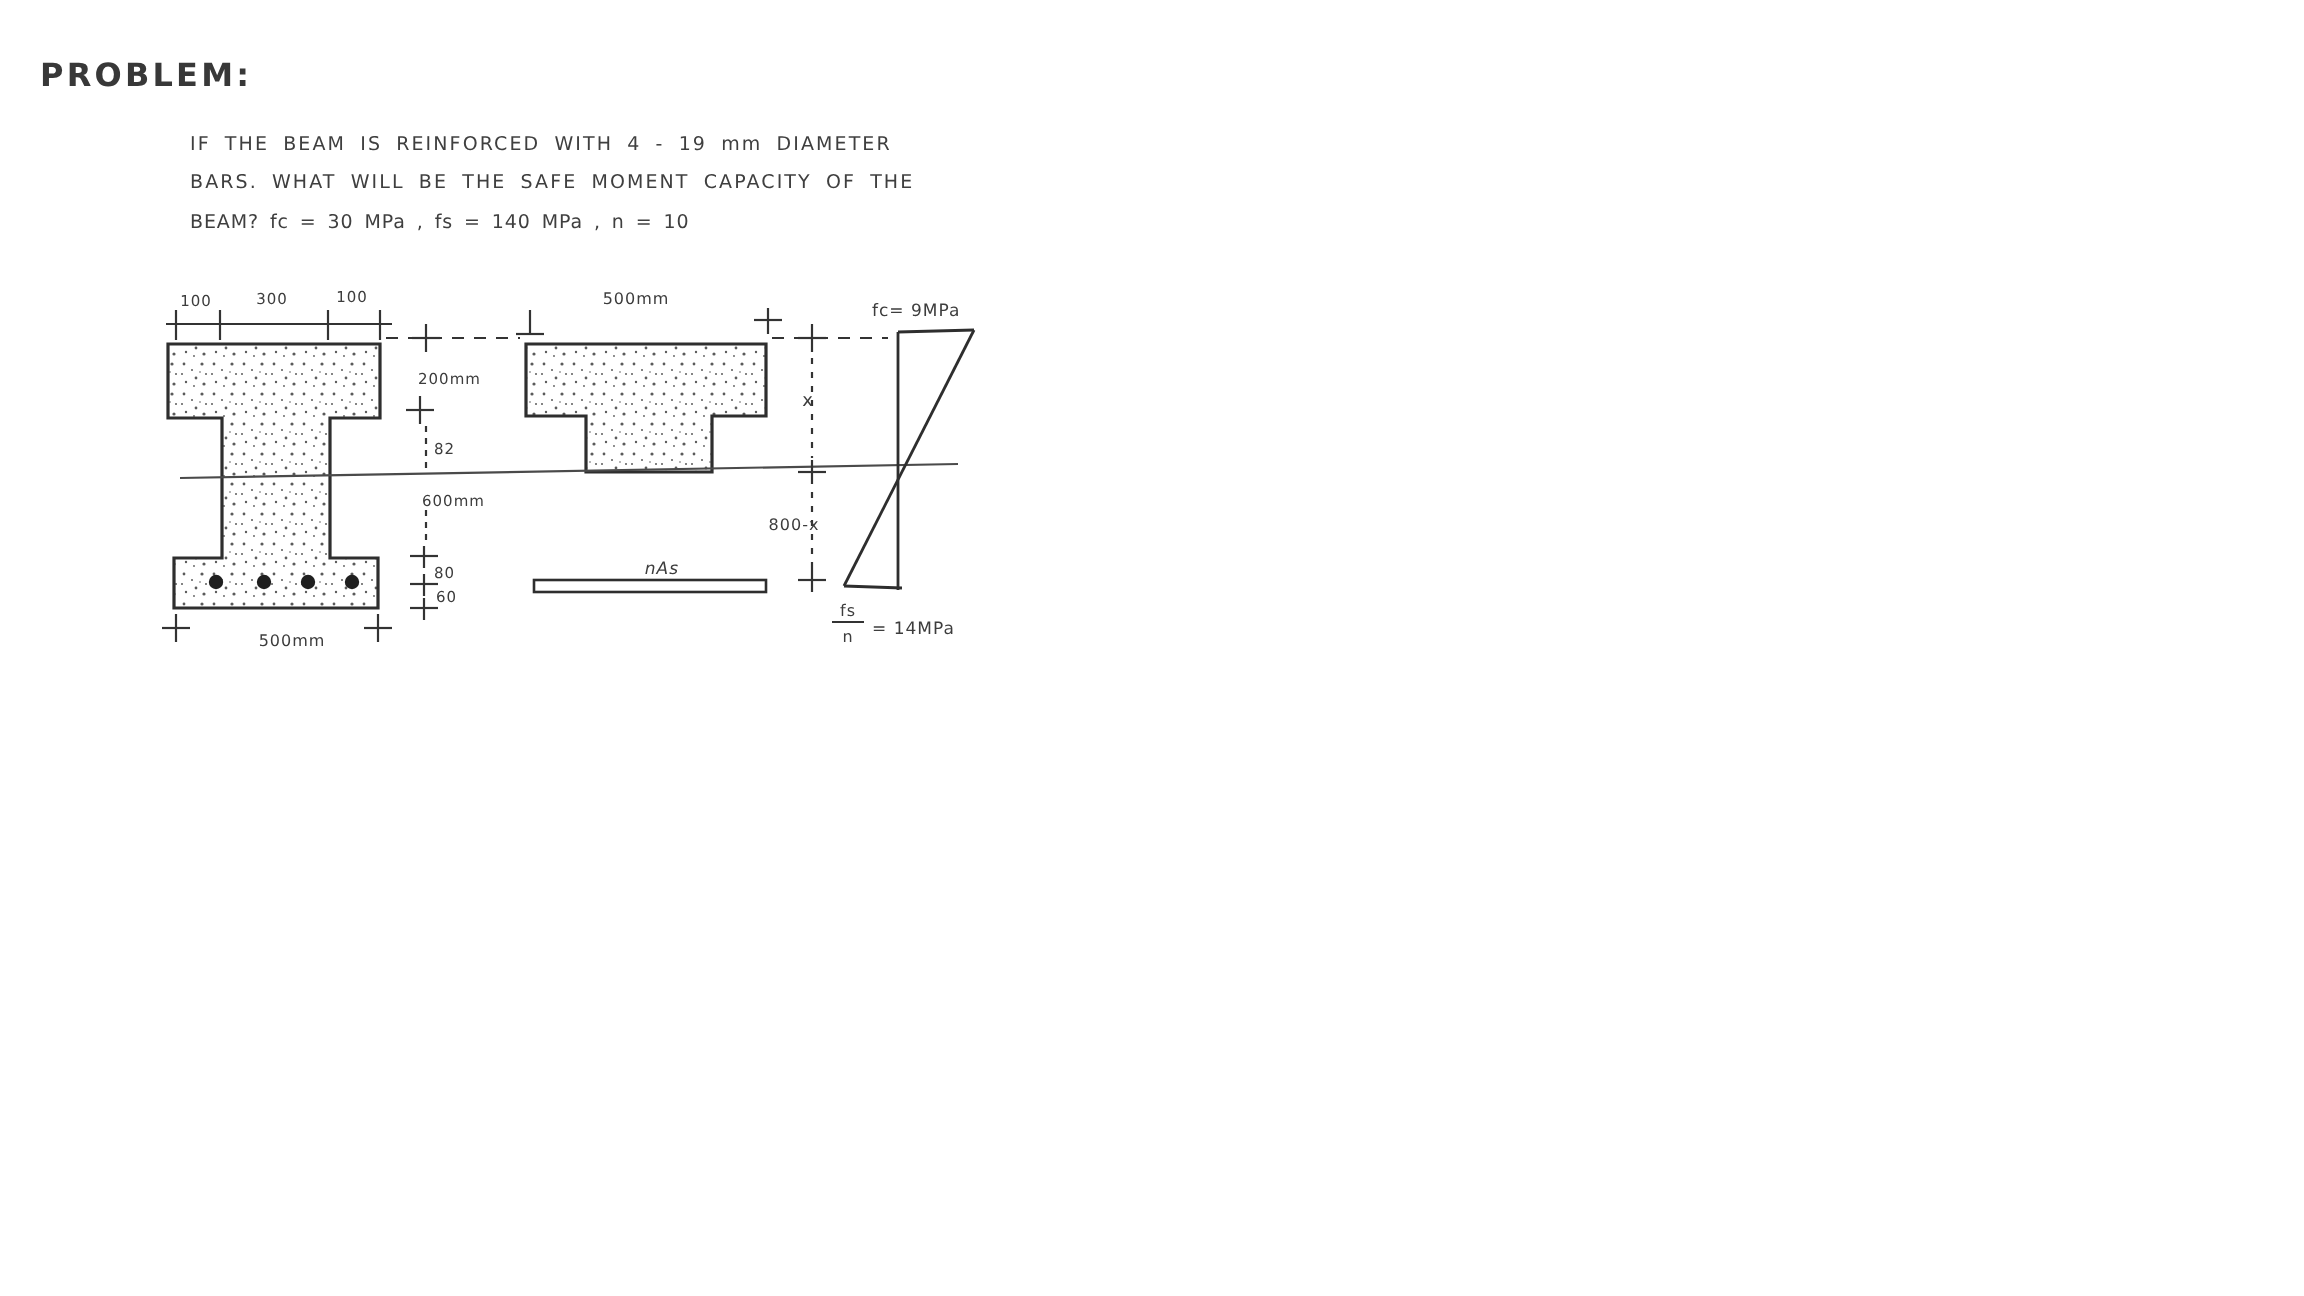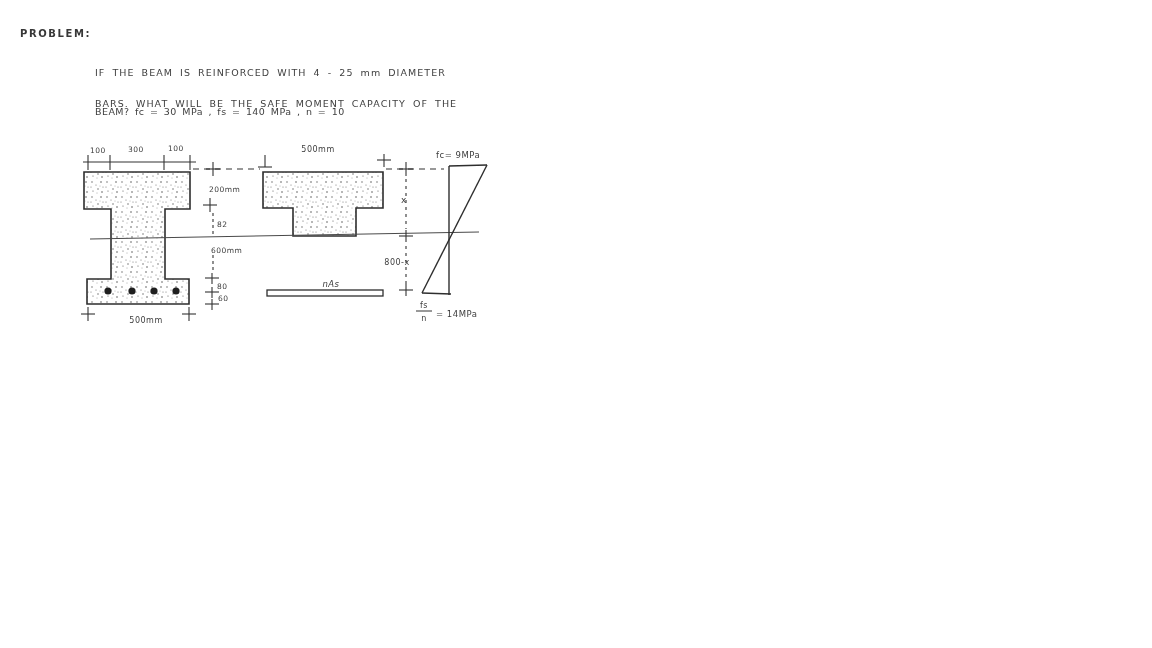--- a/index.html
+++ b/index.html
@@ -4,39 +4,39 @@
 <style>
   html,body{margin:0;padding:0;background:#ffffff;}
   .page{
     position:relative;width:1152px;height:648px;background:#ffffff;
     overflow:hidden;font-family:"DejaVu Sans",sans-serif;color:#3d3d3d;
   }
   .hw{
     position:absolute;white-space:nowrap;color:#3f3f3f;
     font-size:9.5px;letter-spacing:1.05px;word-spacing:3px;
   }
-  .hw-label{font-size:10px;letter-spacing:1.6px;font-weight:bold;color:#383838;}
+  .hw-label{font-size:16px;letter-spacing:1.6px;font-weight:bold;color:#383838;}
   .hw-tight{letter-spacing:0.45px;word-spacing:2px;}
   svg{position:absolute;left:0;top:0;}
   svg text{
     font-family:"DejaVu Sans",sans-serif;fill:#3d3d3d;letter-spacing:0.5px;
   }
   .lbl8{font-size:8px;}
   .lbl75{font-size:7.5px;}
   .lbl85{font-size:8.5px;}
   .lbl9{font-size:9px;}
 </style>
 </head>
 <body>
 
 <div class="page">
 
   <div class="hw hw-label" style="left:20px;top:28px;">PROBLEM:</div>
-  <div class="hw" style="left:95px;top:67px;">IF THE BEAM IS REINFORCED WITH 4 - 25 mm DIAMETER</div>
-  <div class="hw" style="left:95px;top:86px;margin-top:12px;">BARS. WHAT WILL BE THE SAFE MOMENT CAPACITY OF THE</div>
+  <div class="hw" style="left:95px;top:67px;">IF THE BEAM IS REINFORCED WITH 4 - 19 mm DIAMETER</div>
+  <div class="hw" style="left:95px;top:86px;">BARS. WHAT WILL BE THE SAFE MOMENT CAPACITY OF THE</div>
   <div class="hw hw-tight" style="left:95px;top:106px;">BEAM?  fc = 30 MPa ,  fs = 140 MPa ,  n = 10</div>
 
   <svg width="520" height="340" viewBox="0 0 520 340">
     <defs>
       <pattern id="stip" width="15" height="15" patternUnits="userSpaceOnUse">
         <circle cx="2" cy="2" r="0.7" fill="#5a5a5a"></circle>
         <circle cx="6" cy="5" r="0.5" fill="#5a5a5a"></circle>
         <circle cx="11" cy="2" r="0.8" fill="#5a5a5a"></circle>
         <circle cx="13" cy="7" r="0.5" fill="#5a5a5a"></circle>
         <circle cx="8" cy="9" r="0.7" fill="#5a5a5a"></circle>

